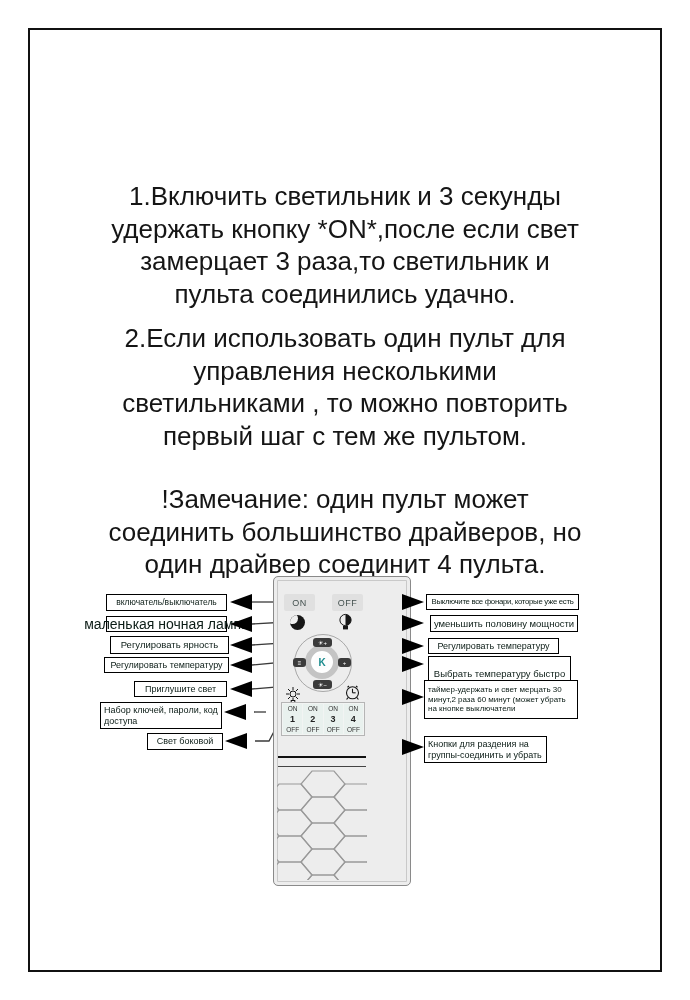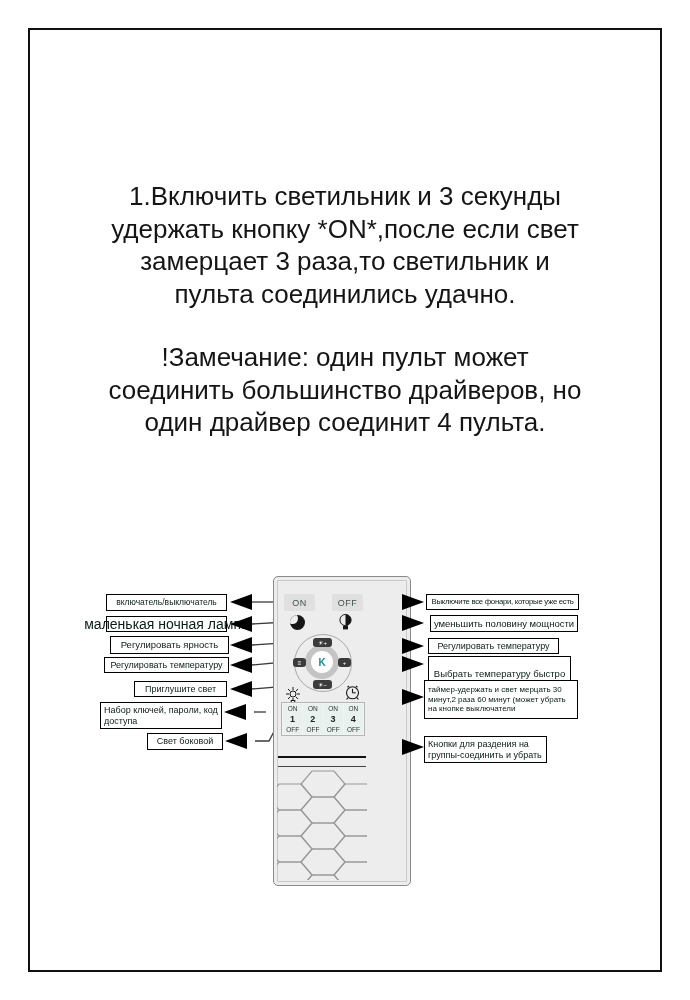--- a/index.html
+++ b/index.html
@@ -66,20 +66,21 @@
 </style>
 </head>
 <body>
 
 <div class="page">
   <div class="page-border"></div>
 
 
   <div class="body-text">
     <p>1.Включить светильник и 3 секунды удержать кнопку *ON*,после если свет замерцает 3 раза,то светильник и пульта соединились удачно.</p>
+    <p>2.Если использовать один пульт для управления несколькими светильниками , то можно повторить первый шаг с тем же пультом.</p>
     <p class="note">!Замечание: один пульт может соединить большинство драйверов, но один драйвер соединит 4 пульта.</p>
   </div>
 
   <svg class="overlay" width="690" height="1000">
     <g stroke="#3a3a3a" stroke-width="1.3" fill="none">
       <line x1="252" y1="602" x2="284" y2="602"></line>
       <line x1="252" y1="624" x2="287" y2="622"></line>
       <line x1="252" y1="645" x2="313" y2="641"></line>
       <line x1="252" y1="665" x2="295" y2="661"></line>
       <line x1="252" y1="689" x2="313" y2="684"></line>

